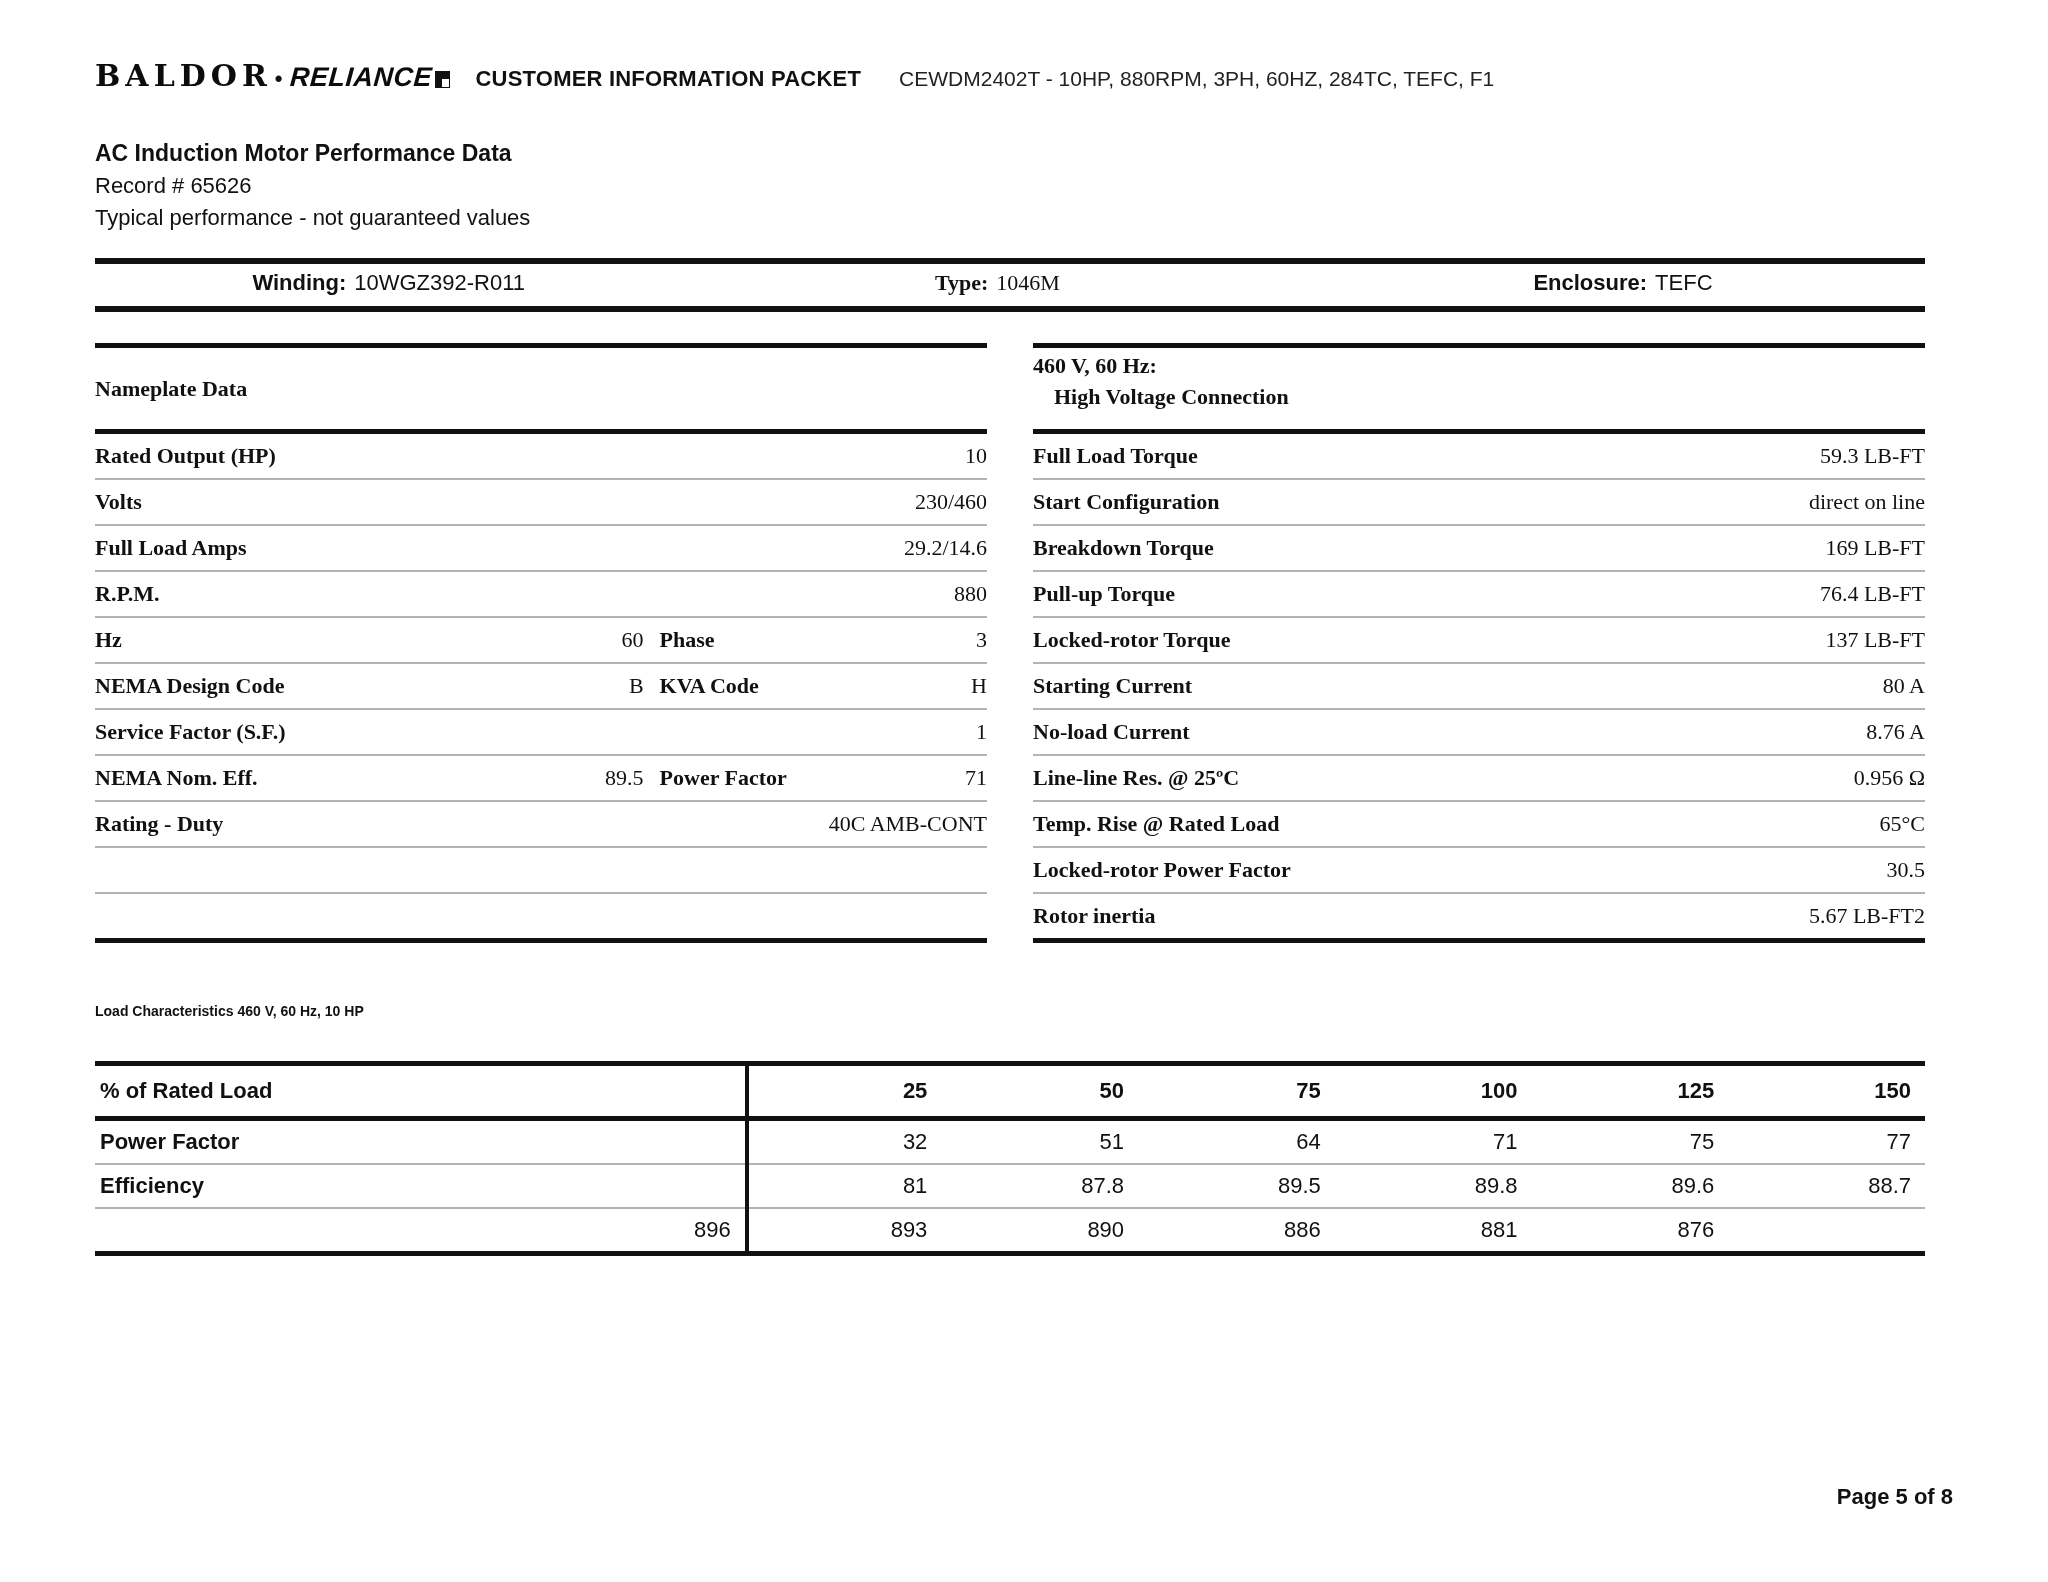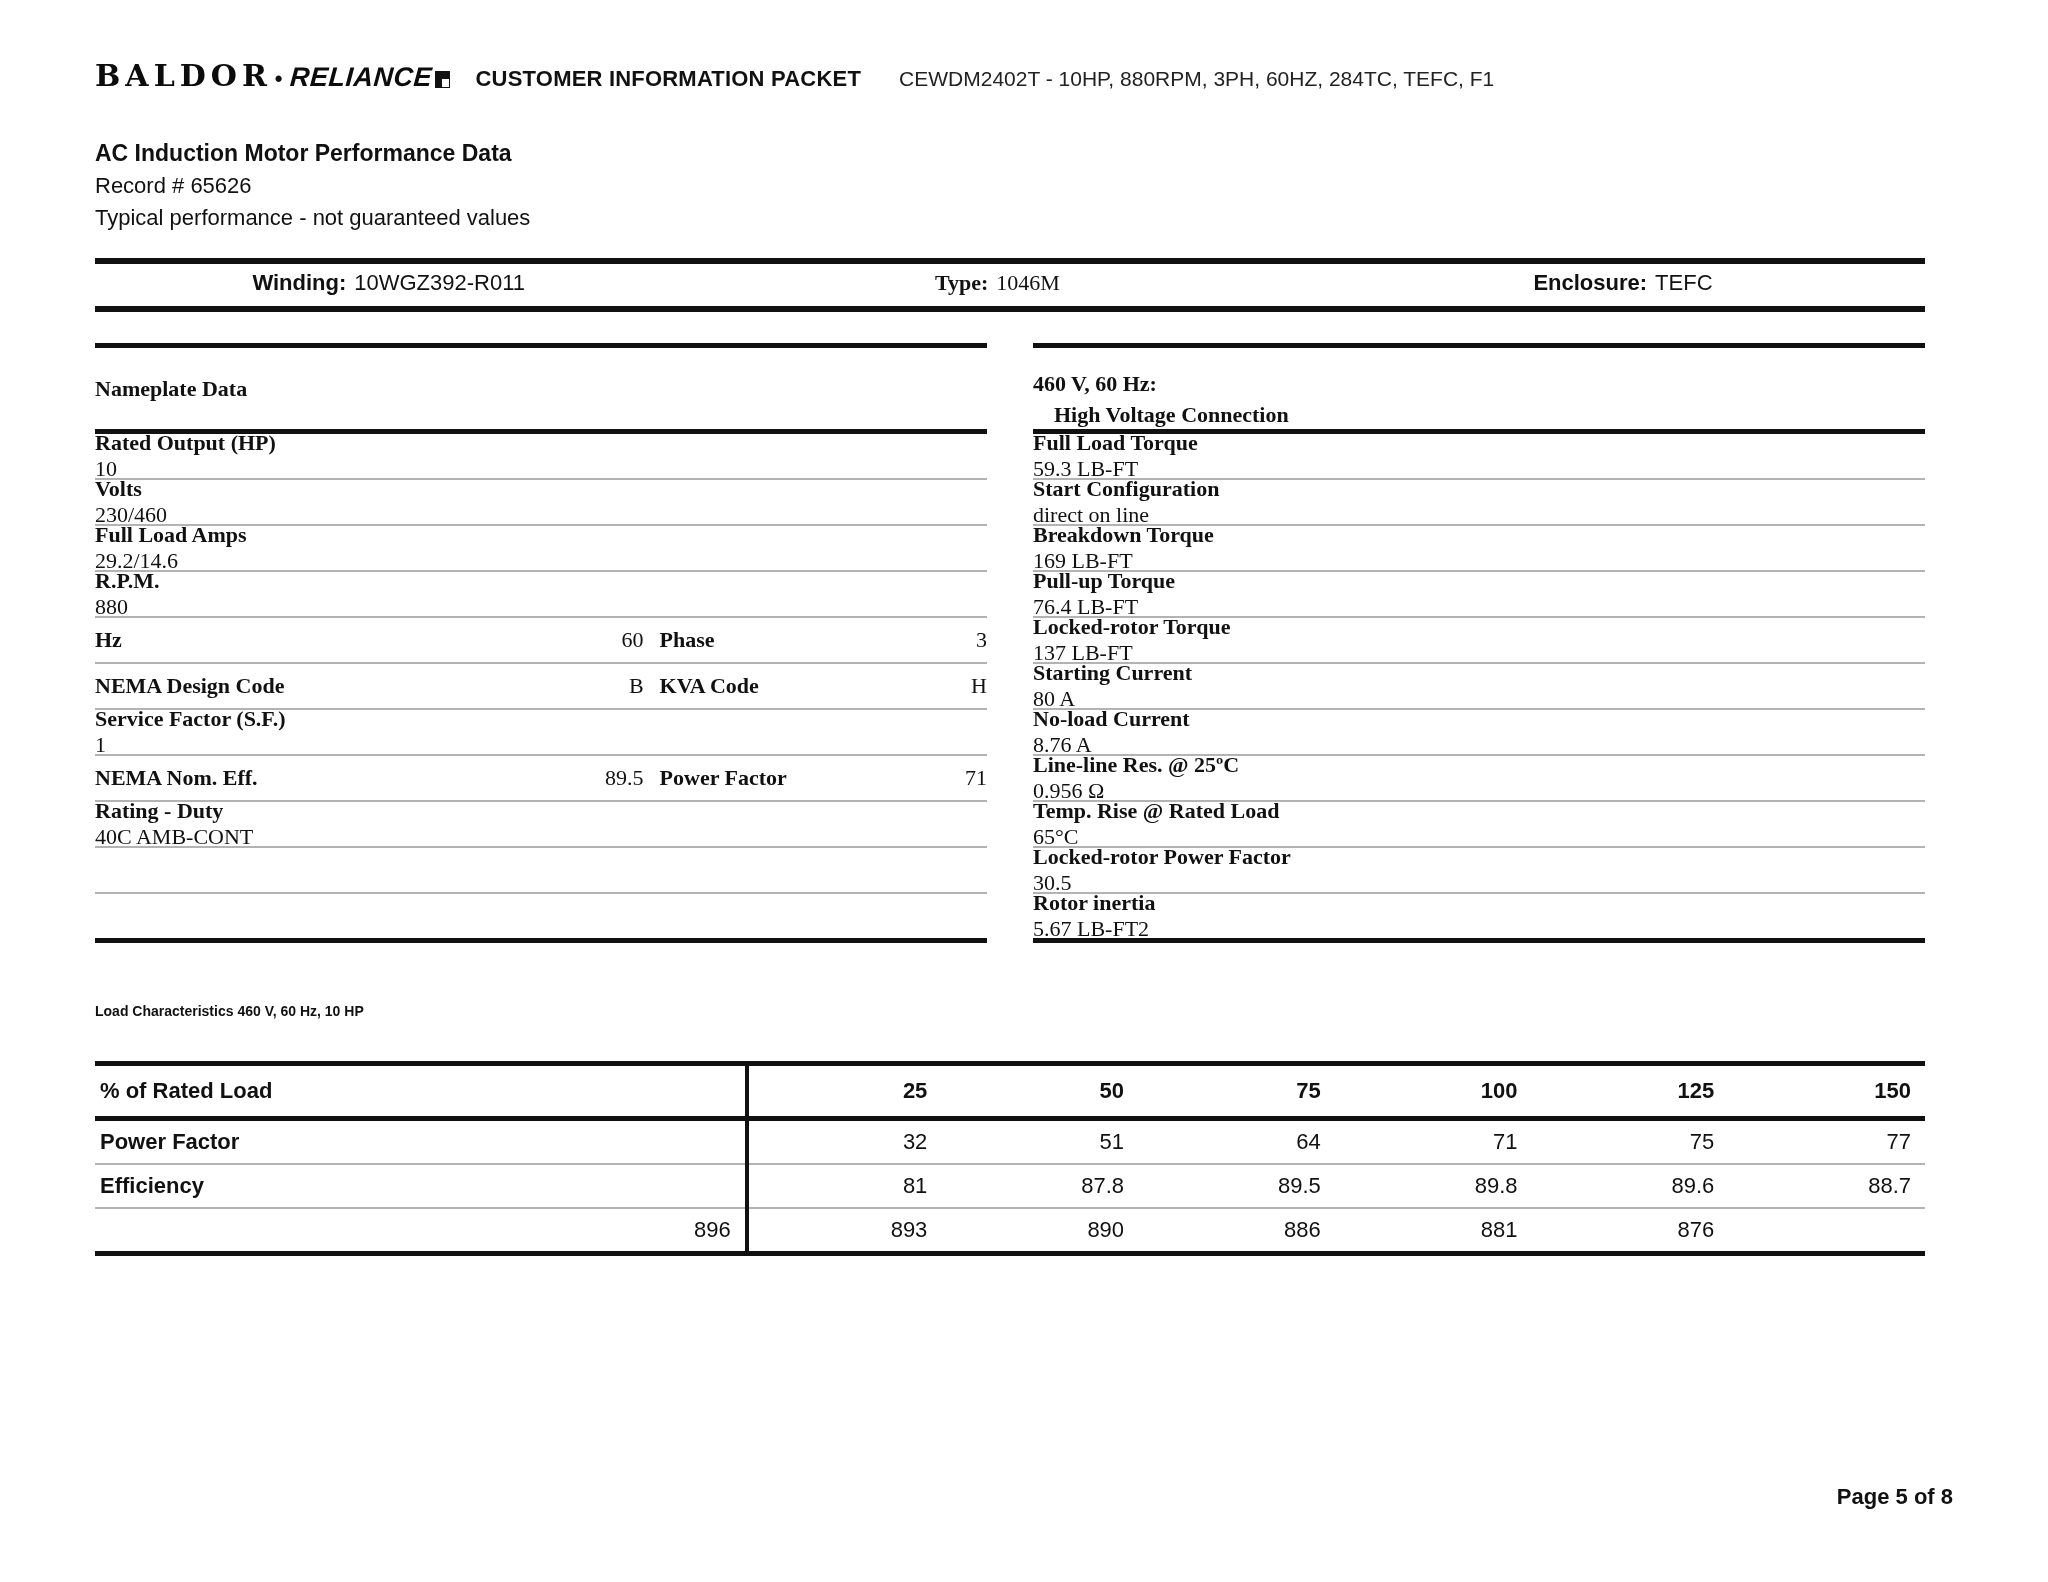--- a/index.html
+++ b/index.html
@@ -28,26 +28,26 @@
     border-top:6px solid #111; border-bottom:6px solid #111;
   }
   .wpair { position:absolute; top:0; height:38px; display:flex; align-items:center; font-size:22px; white-space:nowrap; }
   .wpair .lbl { margin-right:8px; }
   .wpair-0 { left:8.6%; } .wpair-1 { left:45.9%;font-family:Liberation Serif, serif; } .wpair-2 { left:78.6%; }
   
   .tables { display:flex; gap:46px; margin-top:31px; margin-right:28px;font-family:Liberation Serif, serif; }
   .dtable { flex:1 1 0; border-top:5px solid #111; border-bottom:5px solid #111; }
   .thead { height:86px; box-sizing:border-box; border-bottom:5px solid #111; font-size:22px; font-weight:700; }
   .thead.center { display:flex; align-items:center; }
-  .thead.twolines { padding-top:20px; line-height:31px; }
+  .thead.twolines { padding-top:2px; line-height:31px; }
   .thead .line2 { padding-left:21px; }
   .trow { height:44px; display:flex; align-items:center; border-bottom:2px solid #b3b3b3; font-size:22px; }
   .trow:last-child { border-bottom:none; }
   .pair { display:flex; justify-content:space-between; align-items:baseline; }
-  .pair.full { width:100%;flex-direction:column; }
+  .pair.full { width:100%; }
   .pair.split { width:61.5%; }
   .pair.rest { flex:1 1 0; padding-left:16px; }
   .lbl { font-weight:700; }
   .val { font-weight:400; }
   
   .load-title { margin-top:60px; font-size:14px; font-weight:700; }
   .load-table { position:relative; margin-top:42px; margin-right:28px; border-top:5px solid #111; border-bottom:5px solid #111; }
   .ld-row { display:grid; grid-template-columns:35.5% repeat(6, 1fr); align-items:center; height:42px; border-bottom:2px solid #b3b3b3; font-size:22px; }
   .ld-row:last-child { border-bottom:none; }
   .ld-head { height:50px; border-bottom:5px solid #111; }

